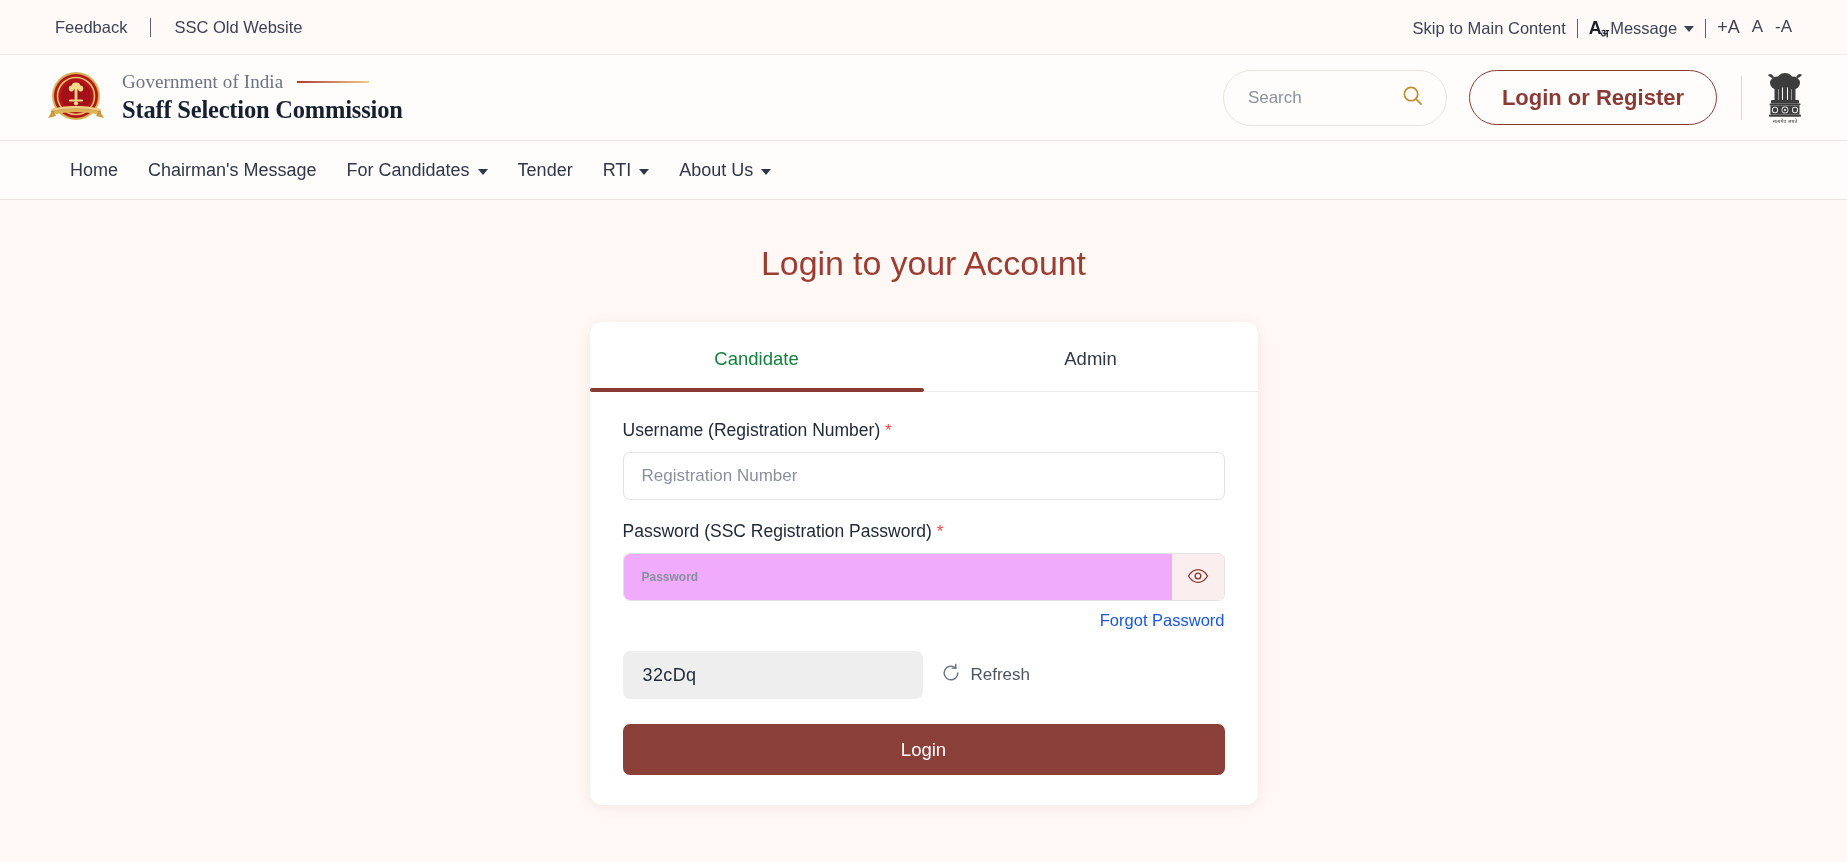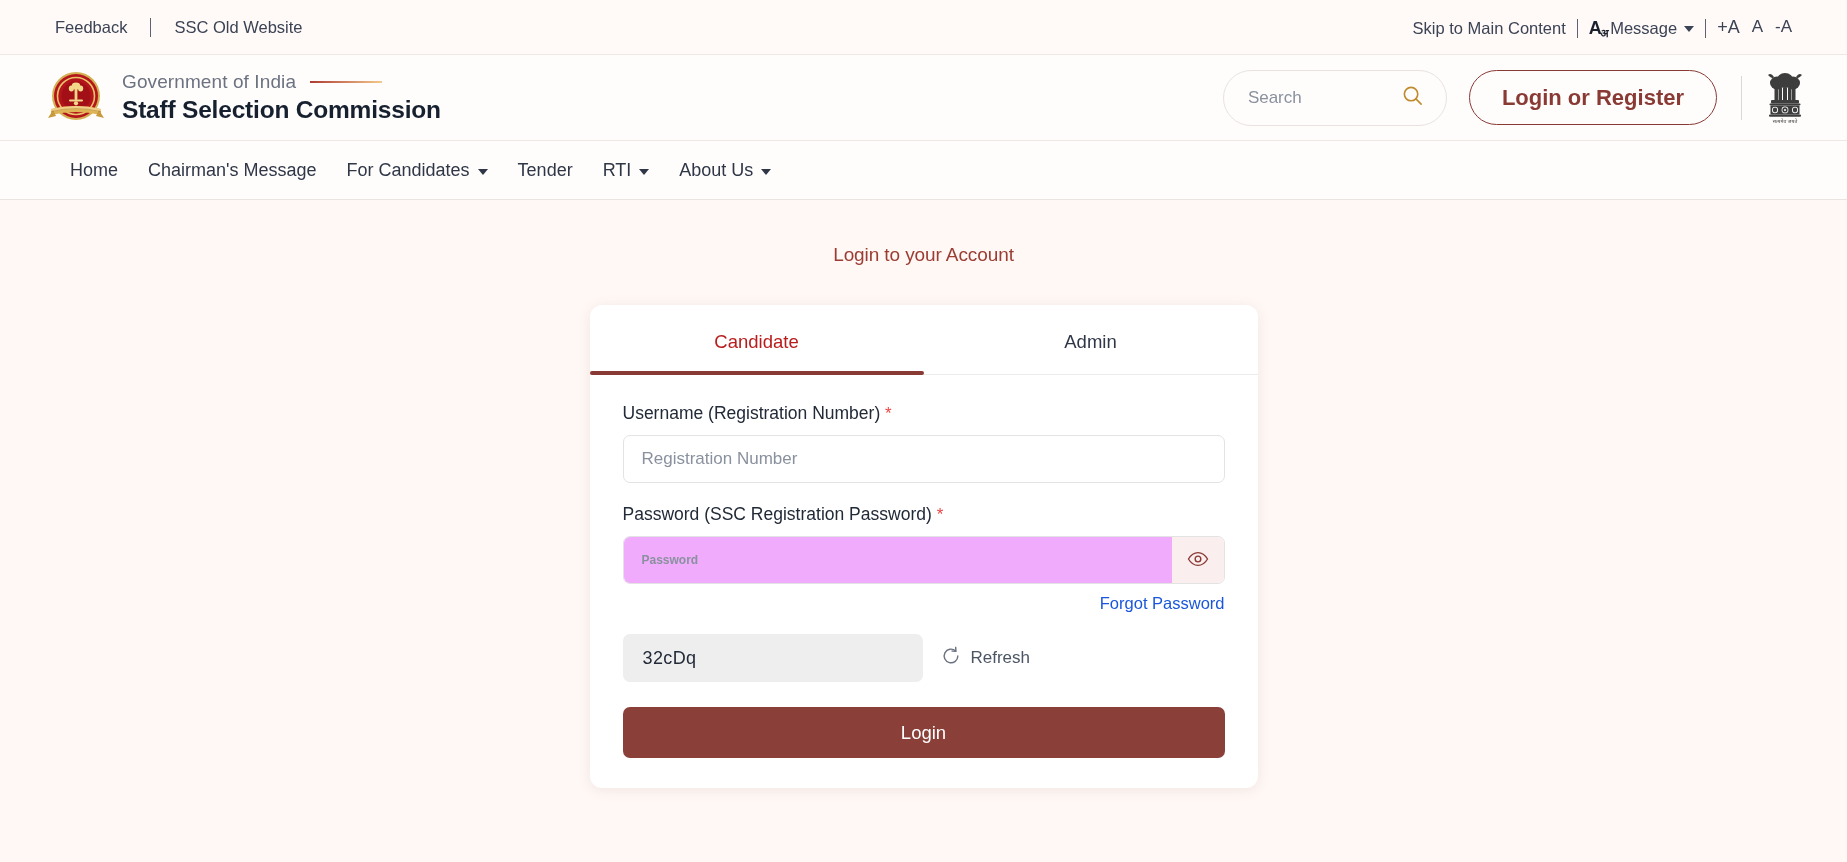--- a/index.html
+++ b/index.html
@@ -92,21 +92,21 @@
   
   .main-header {
     height: 86px;
     background: #FFFDFC;
     display: flex;
     align-items: center;
     justify-content: space-between;
     padding: 0 40px 0 45px;
     border-bottom: 1px solid #efe7e3;
   }
-  .brand { display: flex; align-items: center; gap: 15px; }
+  .brand { display: flex; align-items: center; gap: 15px; font-family: Liberation Serif, serif; }
 
   .ssc-seal {
     width: 62px; height: 62px;
     position: relative;
     flex: none;
   }
   .brand-text { display: flex; flex-direction: column; gap: 3px; }
   .goi-row { display: flex; align-items: center; gap: 14px; }
   .goi-text {
     font-size: 19px;
@@ -203,21 +203,21 @@
   
   .page-body {
     background: #FFF8F5;
     height: calc(862px - 55px - 86px - 59px);
     padding-top: 44px;
     display: flex;
     flex-direction: column;
     align-items: center;
   }
   .page-title {
-    font-size: 19px;
+    font-size: 34px;
     color: #9b3d33;
     font-weight: 500;
     margin-bottom: 39px;
     letter-spacing: -0.1px;
   }
 
   .login-card {
     width: 668px;
     background: #ffffff;
     border-radius: 12px;
@@ -230,21 +230,21 @@
   }
   .tab {
     flex: 1;
     text-align: center;
     padding: 26px 0 21px 0;
     font-size: 18.5px;
     color: #2f3747;
     cursor: pointer;
     position: relative;
   }
-  .tab.active { color: #b91c1c; }
+  .tab.active { color: #15803d; }
   .tab.active::after {
     content: "";
     position: absolute;
     left: 0; right: 0;
     bottom: -1px;
     height: 4.5px;
     background: #8a3a35;
     border-radius: 2px;
   }
 

